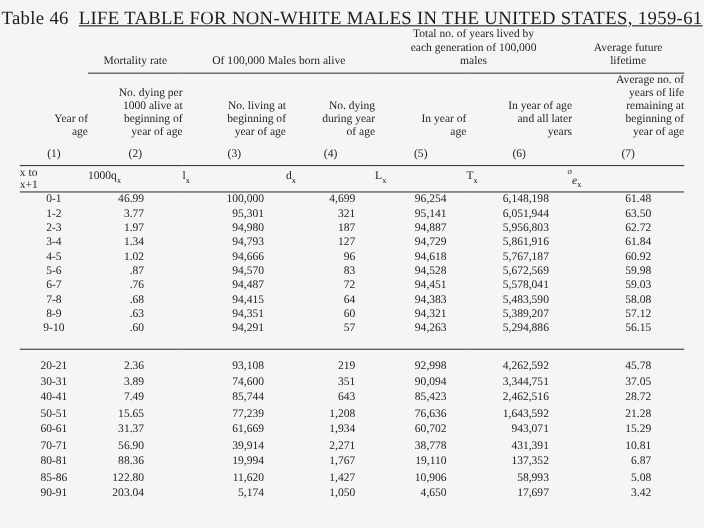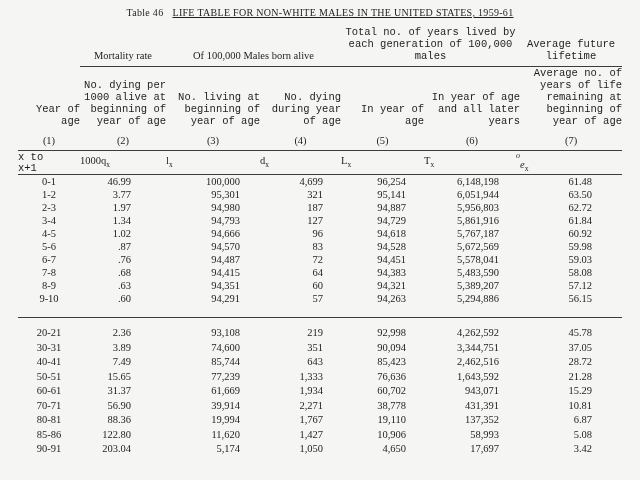--- a/index.html
+++ b/index.html
@@ -10,21 +10,21 @@
   }
   .page {
     position: relative;
     width: 640px; height: 480px;
     font-family: "Liberation Serif", "DejaVu Serif", serif;
     color: #1e1e1e;
   }
   .title {
     text-align: center;
     padding-top: 7px;
-    font-size: 10px;
+    font-size: 17px;
     letter-spacing: 0.3px;
     white-space: nowrap;
   }
   .title .underlined {
     text-decoration: underline;
     margin-left: 9px;
   }
   table.life {
     position: absolute;
     left: 18px; top: 26px;
@@ -36,21 +36,21 @@
   }
   col.w1 { width: 62px; }
   col.w2 { width: 86px; }
   col.w3 { width: 94px; }
   col.w4 { width: 81px; }
   col.w5 { width: 83px; }
   col.w6 { width: 96px; }
   col.w7 { width: 102px; }
 
   td { padding: 0; }
-  .lines { white-space: pre-line; font-family: Liberation Mono, monospace; }
+  .lines { white-space: pre-line; }
 
   
   tr.ghrow td {
     height: 32px;
     text-align: center;
     vertical-align: bottom;
     padding-bottom: 4px;
     line-height: 12px;
   }
   tr.ghrow td.ruled { border-bottom: 1px solid #3c3c3c; }
@@ -311,21 +311,21 @@
           <td class="c3 num">85,744</td>
           <td class="c4 num">643</td>
           <td class="c5 num">85,423</td>
           <td class="c6 num">2,462,516</td>
           <td class="c7 num">28.72</td>
         </tr>
         <tr>
           <td class="c1">50-51</td>
           <td class="c2 num">15.65</td>
           <td class="c3 num">77,239</td>
-          <td class="c4 num">1,333</td>
+          <td class="c4 num">1,208</td>
           <td class="c5 num">76,636</td>
           <td class="c6 num">1,643,592</td>
           <td class="c7 num">21.28</td>
         </tr>
         <tr>
           <td class="c1">60-61</td>
           <td class="c2 num">31.37</td>
           <td class="c3 num">61,669</td>
           <td class="c4 num">1,934</td>
           <td class="c5 num">60,702</td>

